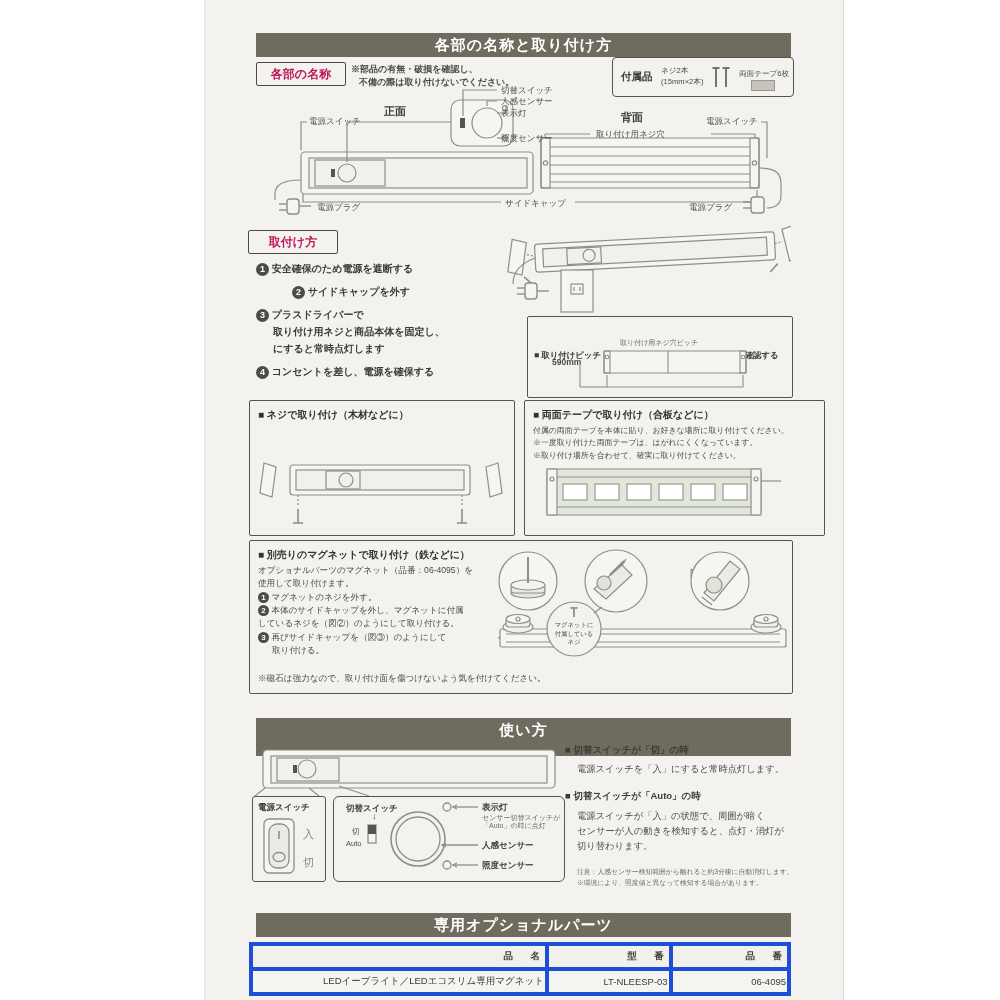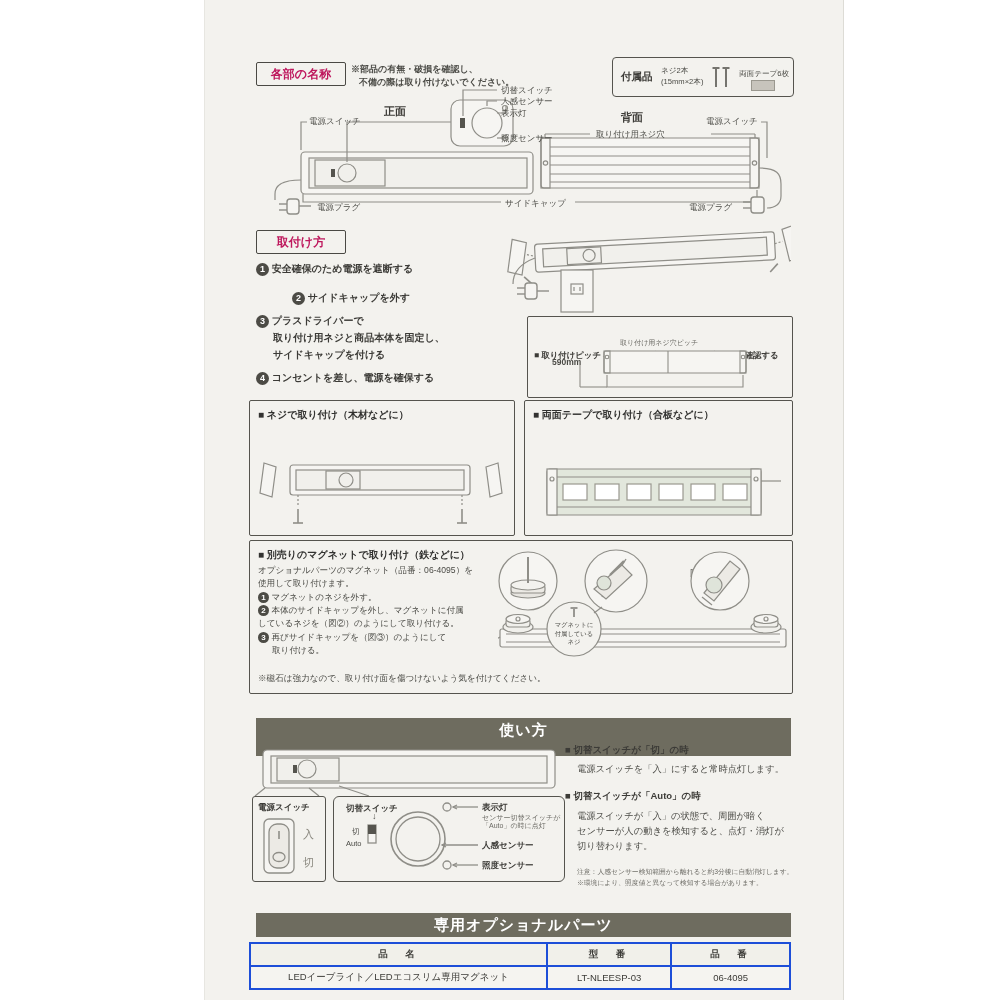--- a/index.html
+++ b/index.html
@@ -11,30 +11,33 @@
   .label-box{border:1.8px solid #4a4944;background:transparent;font-weight:bold;font-size:12px;text-align:center;color:#be185d;border-radius:2px;}
   .lb{font-size:8.5px;color:#4a4a45;white-space:nowrap;line-height:1.1;}
   .lb-sm{font-size:7px;color:#6b6a64;white-space:nowrap;line-height:1.2;}
   .sec-title{font-weight:bold;font-size:10px;color:#323230;white-space:nowrap;}
   .body-txt{font-size:8.4px;color:#4a4a45;white-space:nowrap;line-height:1.5;}
   .step-line{font-size:10px;font-weight:bold;color:#3c3b37;white-space:nowrap;}
   .num{display:inline-block;width:13px;height:13px;border-radius:50%;background:#4c4b45;color:#fff;font-size:9px;line-height:13px;text-align:center;font-weight:bold;vertical-align:middle;}
   .num-sm{display:inline-block;width:11px;height:11px;border-radius:50%;background:#4c4b45;color:#fff;font-size:8px;line-height:11px;text-align:center;font-weight:bold;vertical-align:middle;}
   .rbox{border:1.6px solid #55544e;border-radius:4px;background:transparent;}
   .tbl{border-collapse:collapse;width:542px;font-size:9.5px;color:#3c3b37;}
-  .tbl th,.tbl td{border:2px solid #1d4ed8;text-align:center;height:19px;font-weight:normal;background:#f5f4f0;}
+  .tbl th,.tbl td{border:4px solid #1d4ed8;text-align:right;height:19px;font-weight:normal;background:#f5f4f0;}
   .tbl th{font-weight:bold;letter-spacing:4px;background:#f1f0ea;}
   svg{display:block;}
 </style>
 </head>
 <body>
 
 <div class="photo">
  <div class="paper">
 
+  <div class="abs bar-header" style="left:51px;top:33px;width:535px;height:24px;">
+    <span>各部の名称と取り付け方</span>
+  </div>
 
   <div class="abs label-box" style="left:51px;top:62px;width:88px;height:22px;line-height:22px;">
     <span>各部の名称</span>
   </div>
   <div class="abs" style="left:146px;top:63px;font-size:9px;font-weight:bold;color:#4a4a45;line-height:1.45;">
     <div>※部品の有無・破損を確認し、</div>
     <div style="padding-left:8px;">不備の際は取り付けないでください。</div>
   </div>
 
   <div class="abs rbox" style="left:407px;top:57px;width:180px;height:38px;">
@@ -124,39 +127,39 @@
   <span class="abs lb" style="left:296px;top:97px;">人感センサー</span>
   <span class="abs lb" style="left:296px;top:109px;">表示灯</span>
   <span class="abs lb" style="left:296px;top:134px;">照度センサー</span>
   <span class="abs lb" style="left:104px;top:117px;">電源スイッチ</span>
   <span class="abs lb" style="left:112px;top:203px;">電源プラグ</span>
   <span class="abs lb" style="left:300px;top:199px;">サイドキャップ</span>
   <span class="abs lb" style="left:501px;top:117px;">電源スイッチ</span>
   <span class="abs lb" style="left:391px;top:130px;">取り付け用ネジ穴</span>
   <span class="abs lb" style="left:484px;top:203px;">電源プラグ</span>
 
-  <div class="abs label-box" style="left:51px;top:230px;width:88px;height:22px;line-height:22px;">
+  <div class="abs label-box" style="left:43px;top:230px;width:88px;height:22px;line-height:22px;">
     <span>取付け方</span>
   </div>
 
   <div class="abs" style="left:51px;top:262px;">
-    <div class="step-line" style="margin-bottom:15px;">
+    <div class="step-line" style="margin-bottom:9px;">
       <span class="num">1</span>
       <span>安全確保のため電源を遮断する</span>
     </div>
     <div class="step-line" style="margin-bottom:9px;padding-left:36px;">
       <span class="num">2</span>
       <span>サイドキャップを外す</span>
     </div>
     <div class="step-line">
       <span class="num">3</span>
       <span>プラスドライバーで</span>
     </div>
     <div class="step-line" style="padding-left:17px;margin-top:3px;">取り付け用ネジと商品本体を固定し、</div>
-    <div class="step-line" style="padding-left:17px;margin-top:3px;margin-bottom:9px;">サイドキャップを付ける</div>
+    <div class="step-line" style="padding-left:17px;margin-top:3px;margin-bottom:9px;">にすると常時点灯します</div>
     <div class="step-line">
       <span class="num">4</span>
       <span>コンセントを差し、電源を確保する</span>
     </div>
   </div>
 
   <svg class="abs" style="left:300px;top:218px;" width="286" height="96" viewBox="0 0 286 96">
     <g stroke="#8f8e88" stroke-width="1.2" fill="none">
       <g transform="rotate(-3 150 34)">
         <rect x="30" y="20" width="240" height="28" rx="3" fill="#f6f5f2"></rect>
@@ -218,22 +221,27 @@
         <g stroke-width="1.6">
           <line x1="42" y1="52" x2="42" y2="66"></line>
               <line x1="37" y1="66" x2="47" y2="66"></line>
           <line x1="206" y1="52" x2="206" y2="66"></line>
               <line x1="201" y1="66" x2="211" y2="66"></line>
         </g>
       </g>
     </svg>
   </div>
 
-  <div class="abs rbox" style="left:319px;top:400px;width:267px;height:134px;border-radius:2px;">
+  <div class="abs rbox" style="left:319px;top:400px;width:267px;height:134px;border-radius:2px;padding-left:32px;">
     <div class="abs sec-title" style="left:8px;top:7px;">■ 両面テープで取り付け（合板などに）</div>
+    <div class="abs" style="left:8px;top:24px;font-size:7.9px;color:#4a4a45;line-height:1.55;white-space:nowrap;">
+      <div>付属の両面テープを本体に貼り、お好きな場所に取り付けてください。</div>
+      <div>※一度取り付けた両面テープは、はがれにくくなっています。</div>
+      <div>※取り付け場所を合わせて、確実に取り付けてください。</div>
+    </div>
     <svg class="abs" style="left:8px;top:62px;" width="250" height="66" viewBox="0 0 250 66">
       <g stroke="#8f8e88" stroke-width="1.2" fill="none">
         <rect x="14" y="6" width="214" height="46" rx="3" fill="#e2e7dc"></rect>
         <rect x="14" y="6" width="10" height="46" fill="#f6f5f2"></rect>
         <rect x="218" y="6" width="10" height="46" fill="#f6f5f2"></rect>
         <circle cx="19" cy="16" r="2"></circle>
             <circle cx="223" cy="16" r="2"></circle>
         <line x1="24" y1="14" x2="218" y2="14"></line>
         <line x1="24" y1="44" x2="218" y2="44"></line>
         <rect x="30" y="21" width="24" height="16" fill="#ffffff" stroke="#9a988f"></rect>

